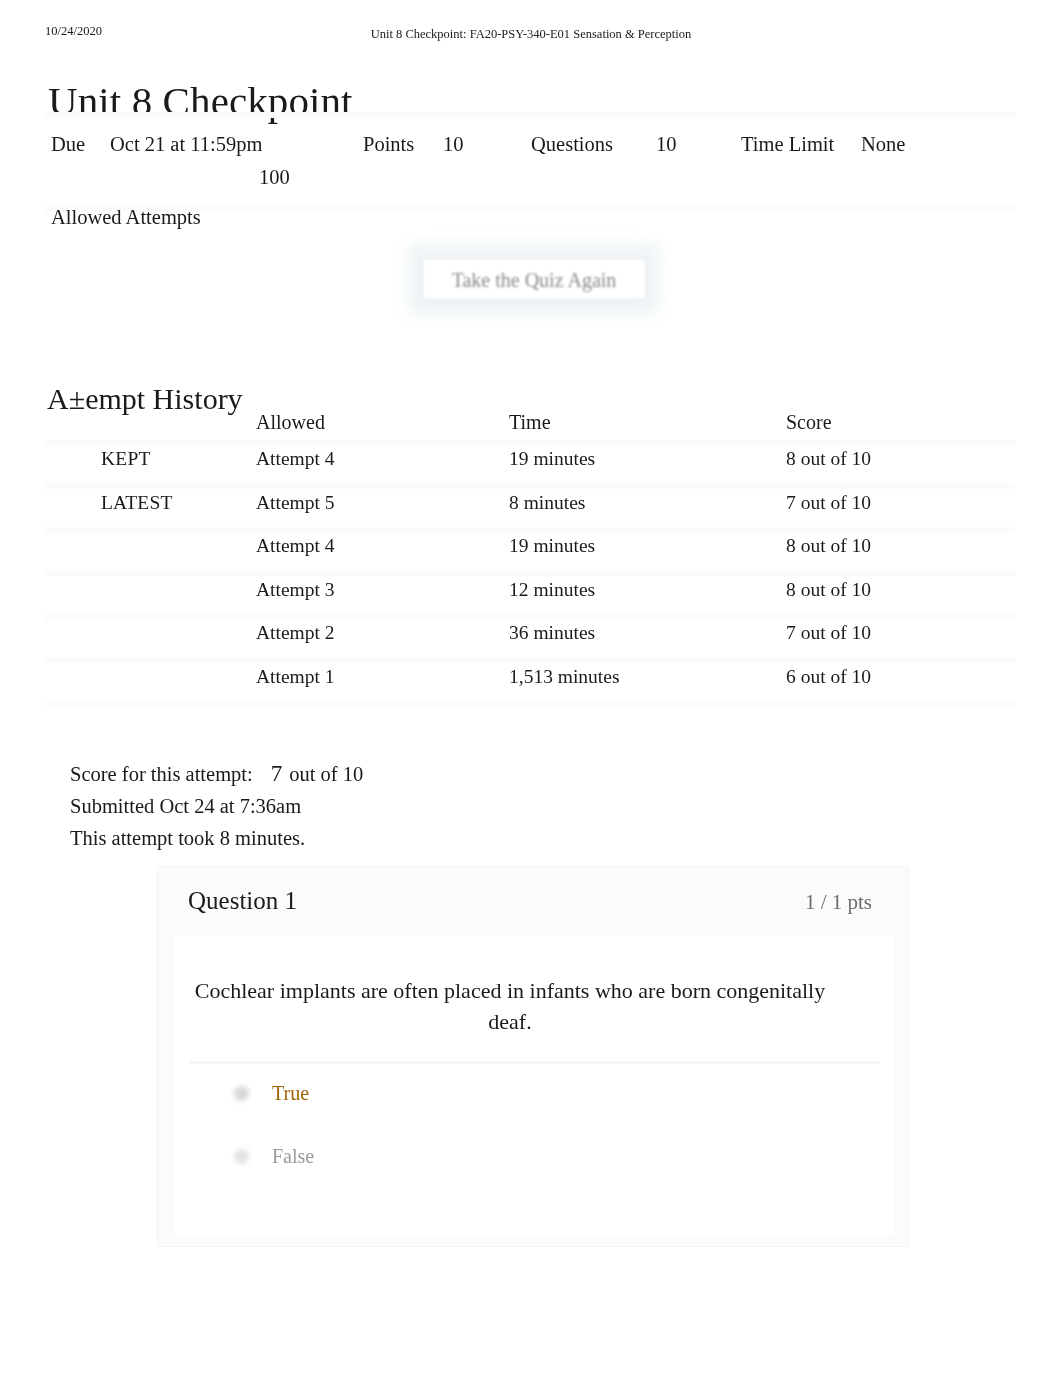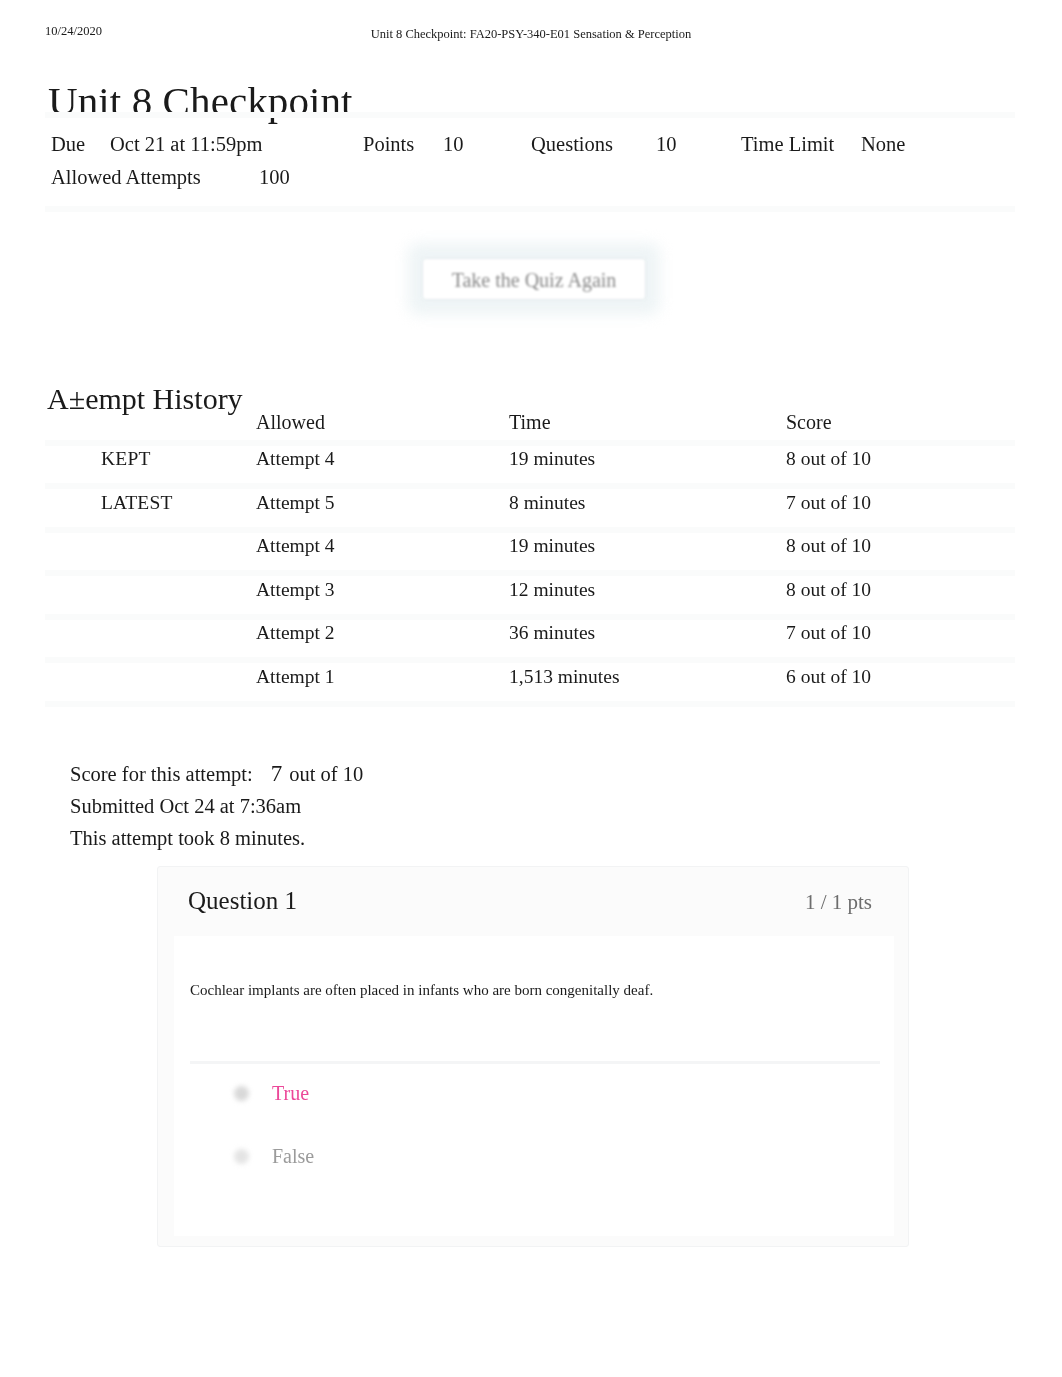--- a/index.html
+++ b/index.html
@@ -91,21 +91,21 @@
   
   .c-due-l   { left: 0px; }
   .c-due-v   { left: 59px; }
   .c-pts-l   { left: 312px; }
   .c-pts-v   { left: 392px; }
   .c-qs-l    { left: 480px; }
   .c-qs-v    { left: 605px; }
   .c-tl-l    { left: 690px; }
   .c-tl-v    { left: 810px; }
   
-  .c-aa-l    { left: 0px; }
+  .c-aa-l    { left: 0px; margin-top: 40px; }
   .c-aa-v    { left: 208px; }
 
   
   .retake-wrap {
     position: absolute;
     left: 408px;
     top: 243px;
     width: 252px;
     height: 72px;
   }
@@ -248,23 +248,24 @@
     width: 720px;
     height: 300px;
     background: #ffffff;
     box-sizing: border-box;
   }
   .q-text {
     position: absolute;
     left: 16px;
     top: 39px;
     width: 640px;
-    font-size: 15px;
+    font-size: 22px;
     line-height: 31px;
     color: #1a1a1a;
+    text-align: center;
   }
   .answers {
     position: absolute;
     left: 16px;
     top: 131px;
     width: 690px;
   }
   .answer-divider {
     position: absolute;
     left: 16px;
@@ -288,21 +289,21 @@
     filter: blur(2.6px);
   }
   .answer-label {
     position: absolute;
     left: 82px;
     top: 11px;
     font-size: 20px;
     line-height: 30px;
     white-space: nowrap;
   }
-  .answer-row.selected .answer-label { color: #ec4899; }
+  .answer-row.selected .answer-label { color: #a16207; }
   .answer-row.unselected .answer-label { color: #9b9b9b; filter: blur(0.5px); }
   .answer-row.unselected .answer-radio { background: #e4e4e4; }
 </style>
 </head>
 <body>
 
 <div class="print-header">
   <span class="ph-date">10/24/2020</span>
   <span class="ph-title">Unit 8 Checkpoint: FA20-PSY-340-E01 Sensation &amp; Perception</span>
 </div>

